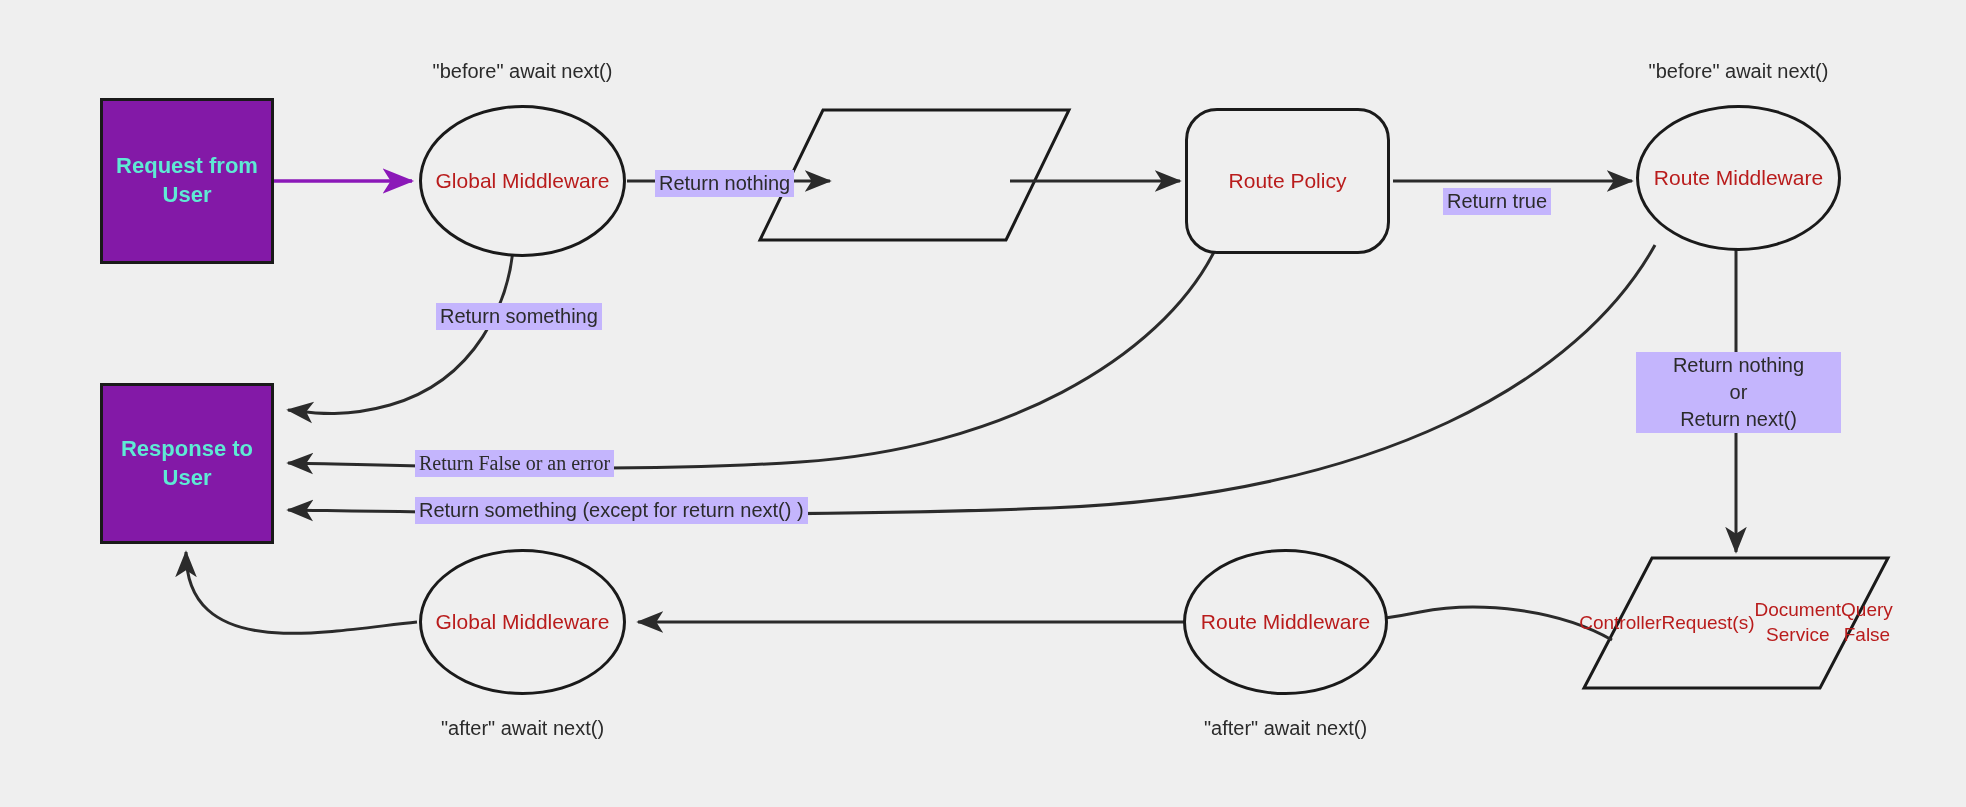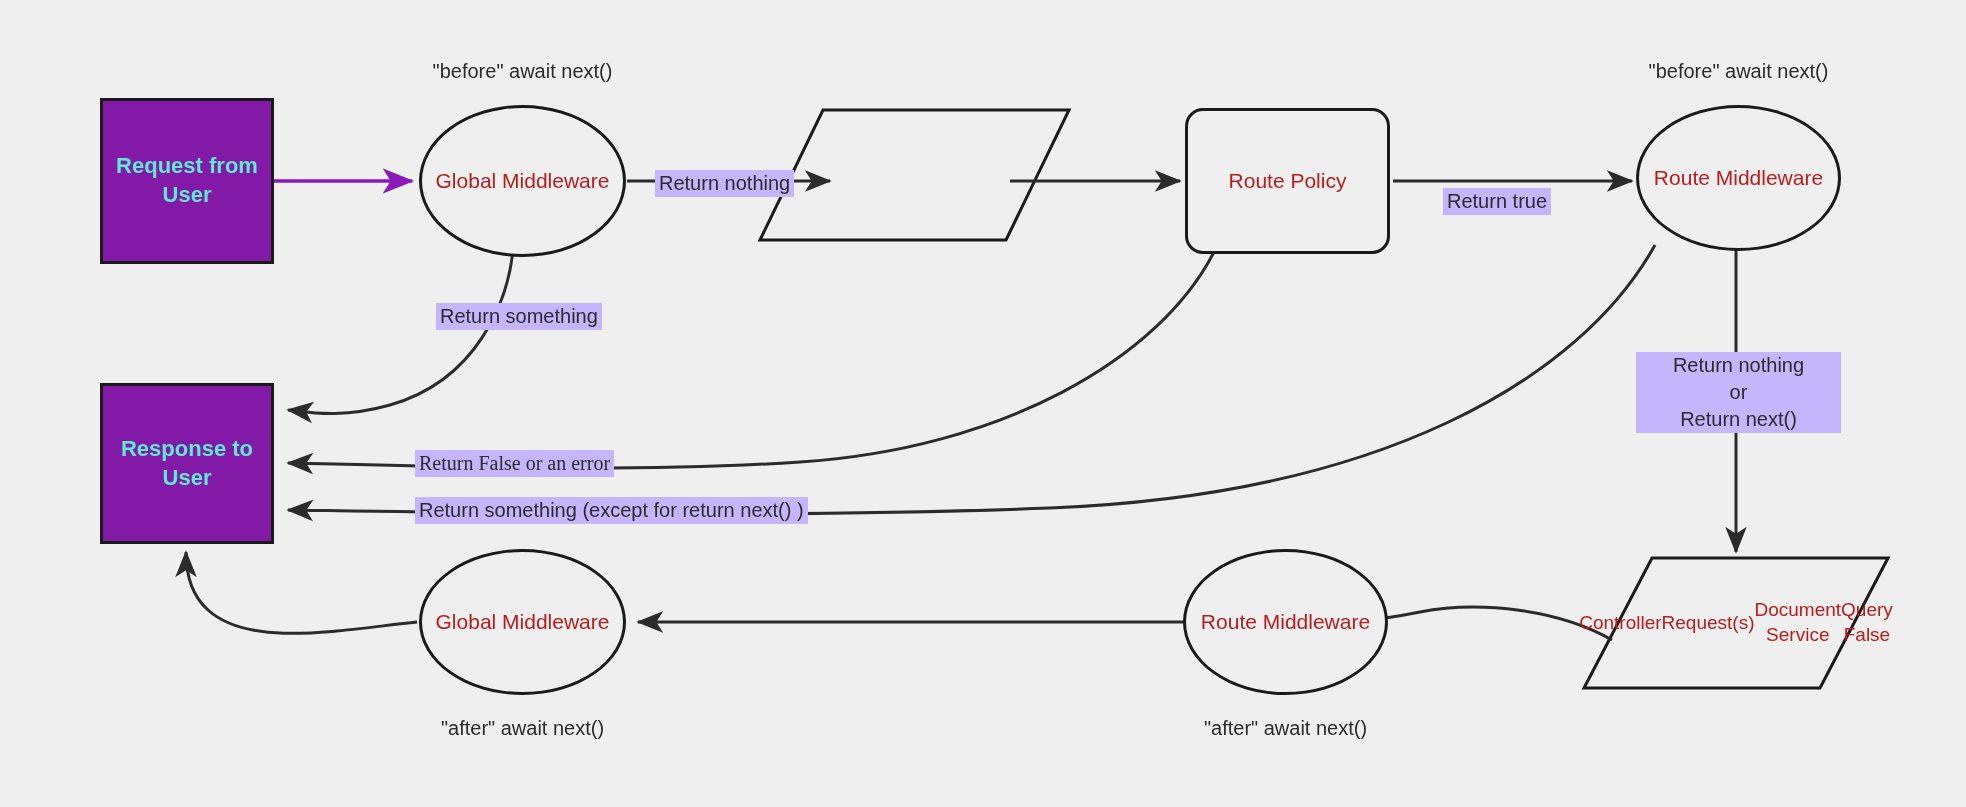--- a/index.html
+++ b/index.html
@@ -126,21 +126,21 @@
 
   <div class="node node-box" style="left:100px; top:98px; width:174px; height:166px;">
     <span>Request from User</span>
   </div>
 
   <div class="node node-ellipse" style="left:419px; top:105px; width:207px; height:152px;">
     <span>Global Middleware</span>
   </div>
 
 
-  <div class="node node-round" style="left:1185px; top:108px; width:205px; height:146px;">
+  <div class="node node-round" style="left:1185px; top:108px; width:205px; height:146px;border-radius:32px;">
     <span>Route Policy</span>
   </div>
 
   <div class="node node-ellipse" style="left:1636px; top:105px; width:205px; height:146px;">
     <span>Route Middleware</span>
   </div>
 
   <div class="node node-box" style="left:100px; top:383px; width:174px; height:161px;">
     <span>Response to User</span>
   </div>

